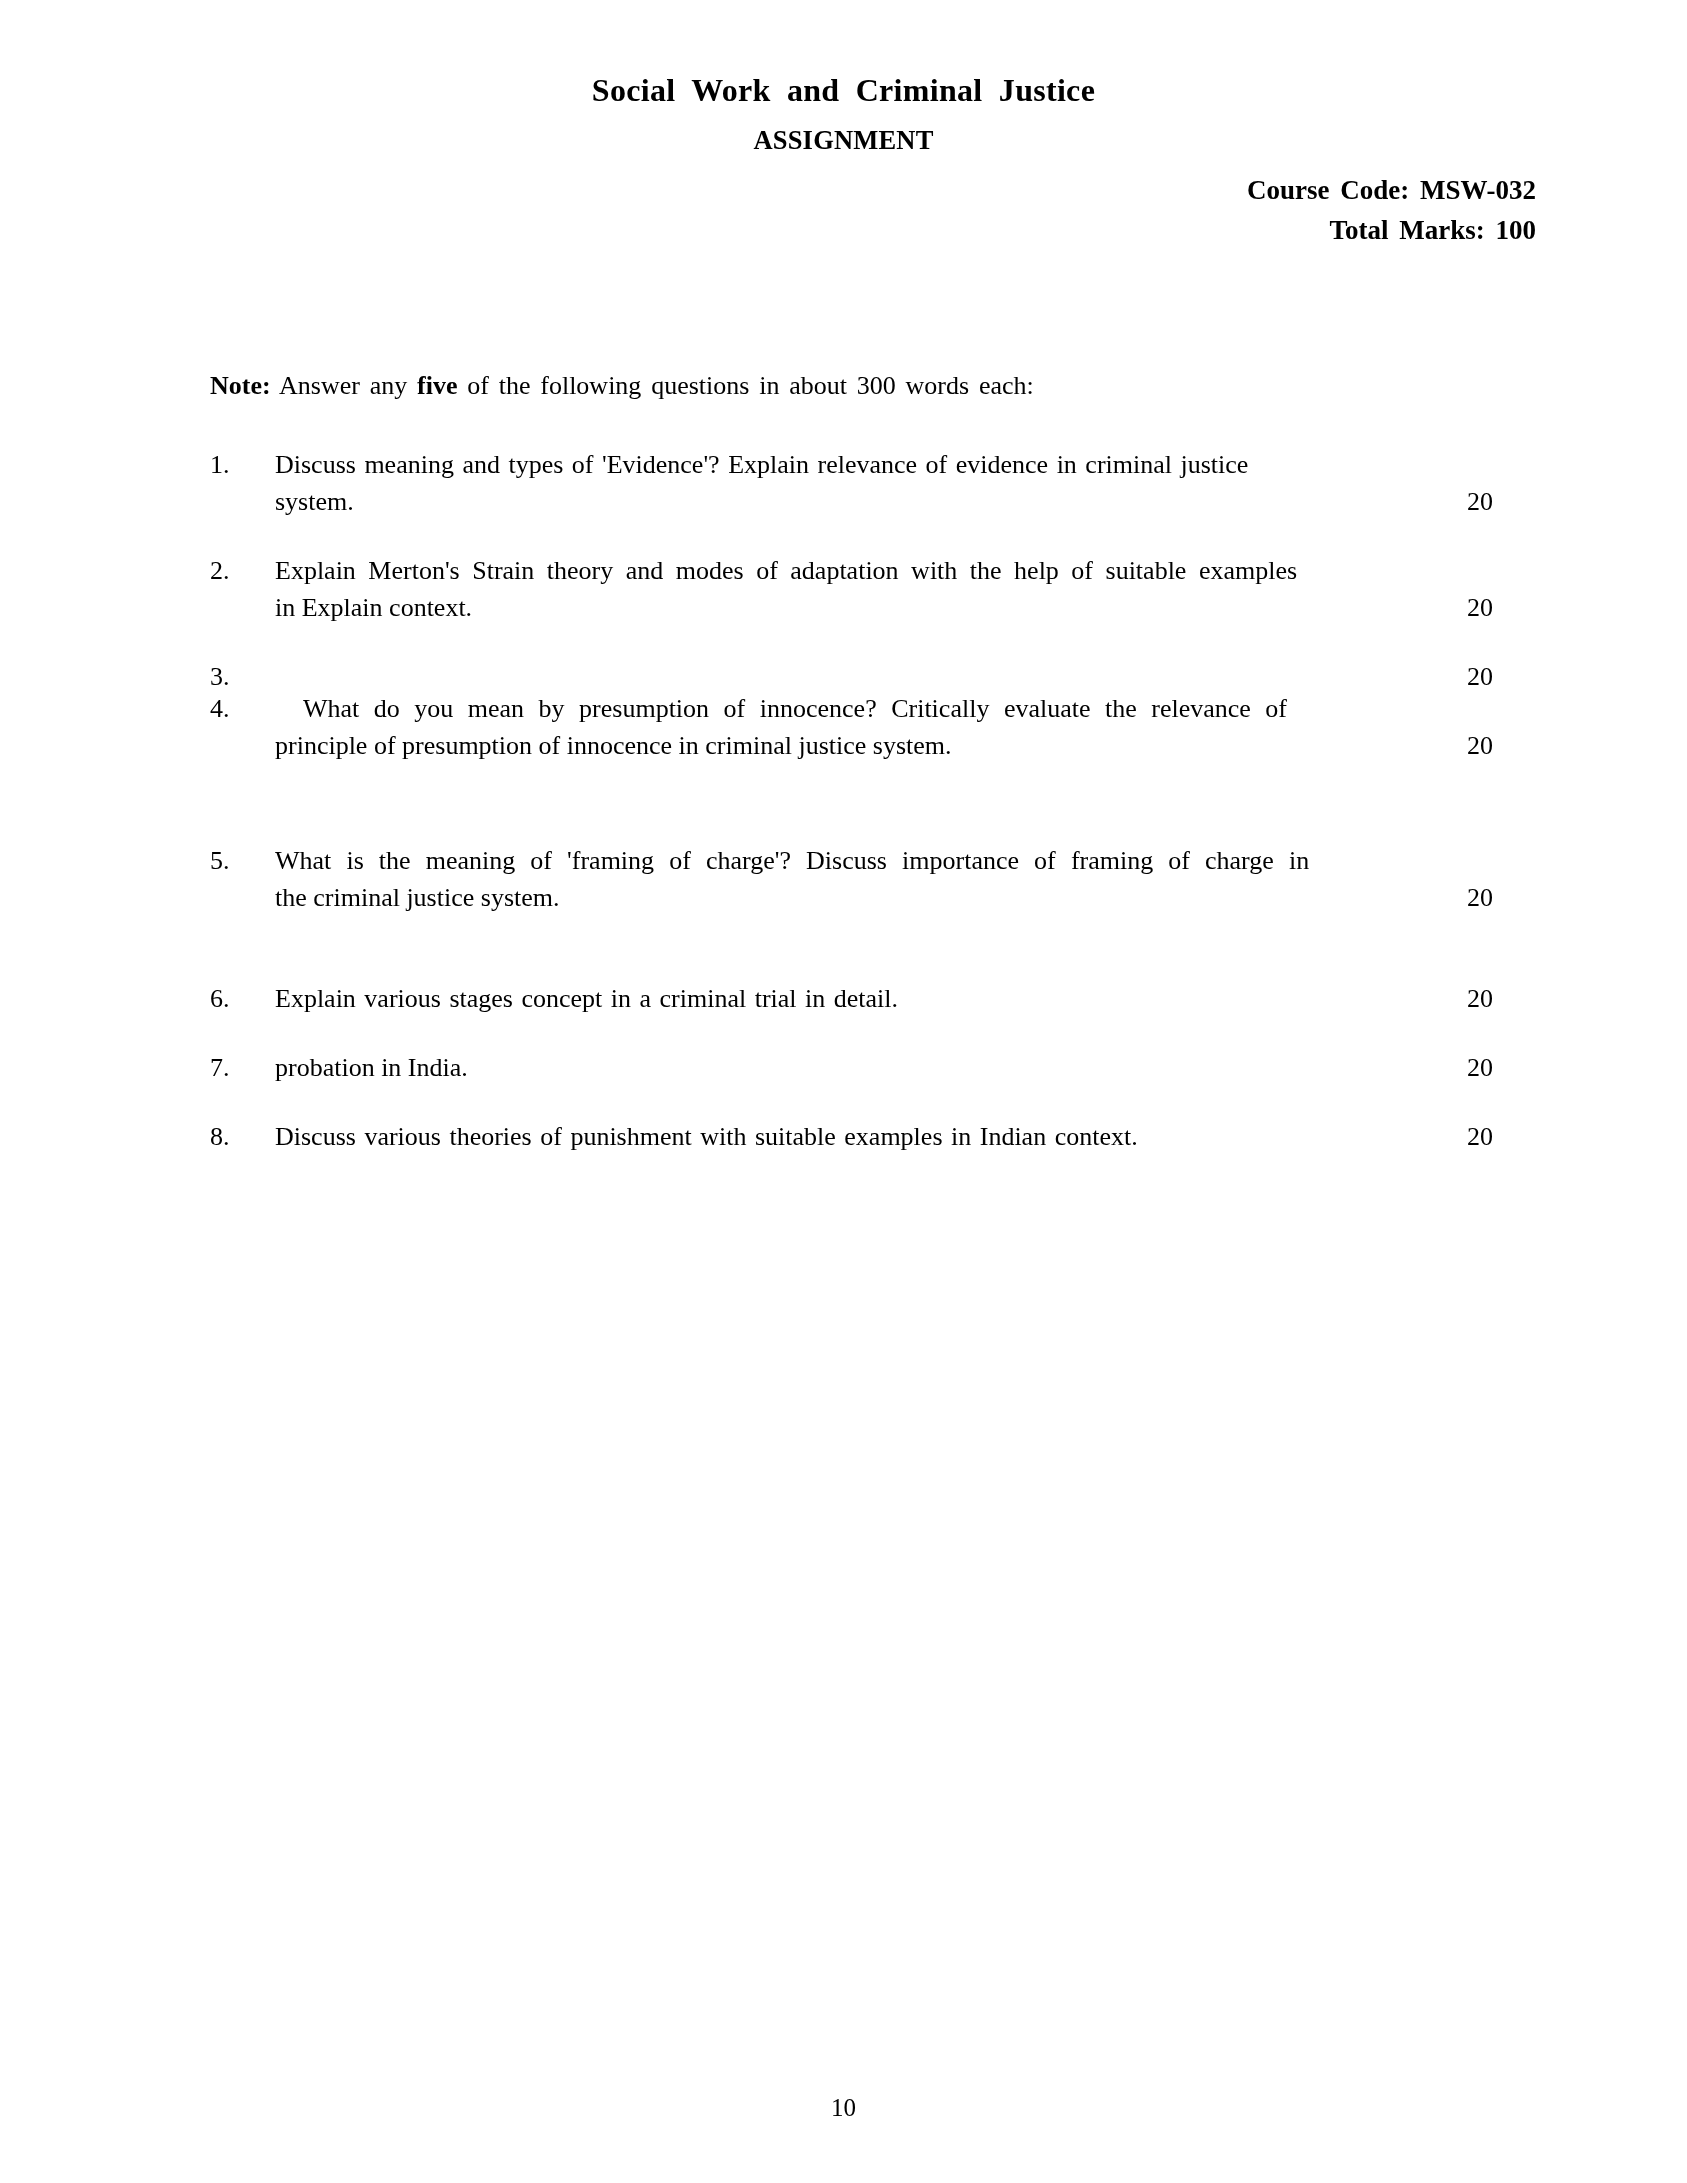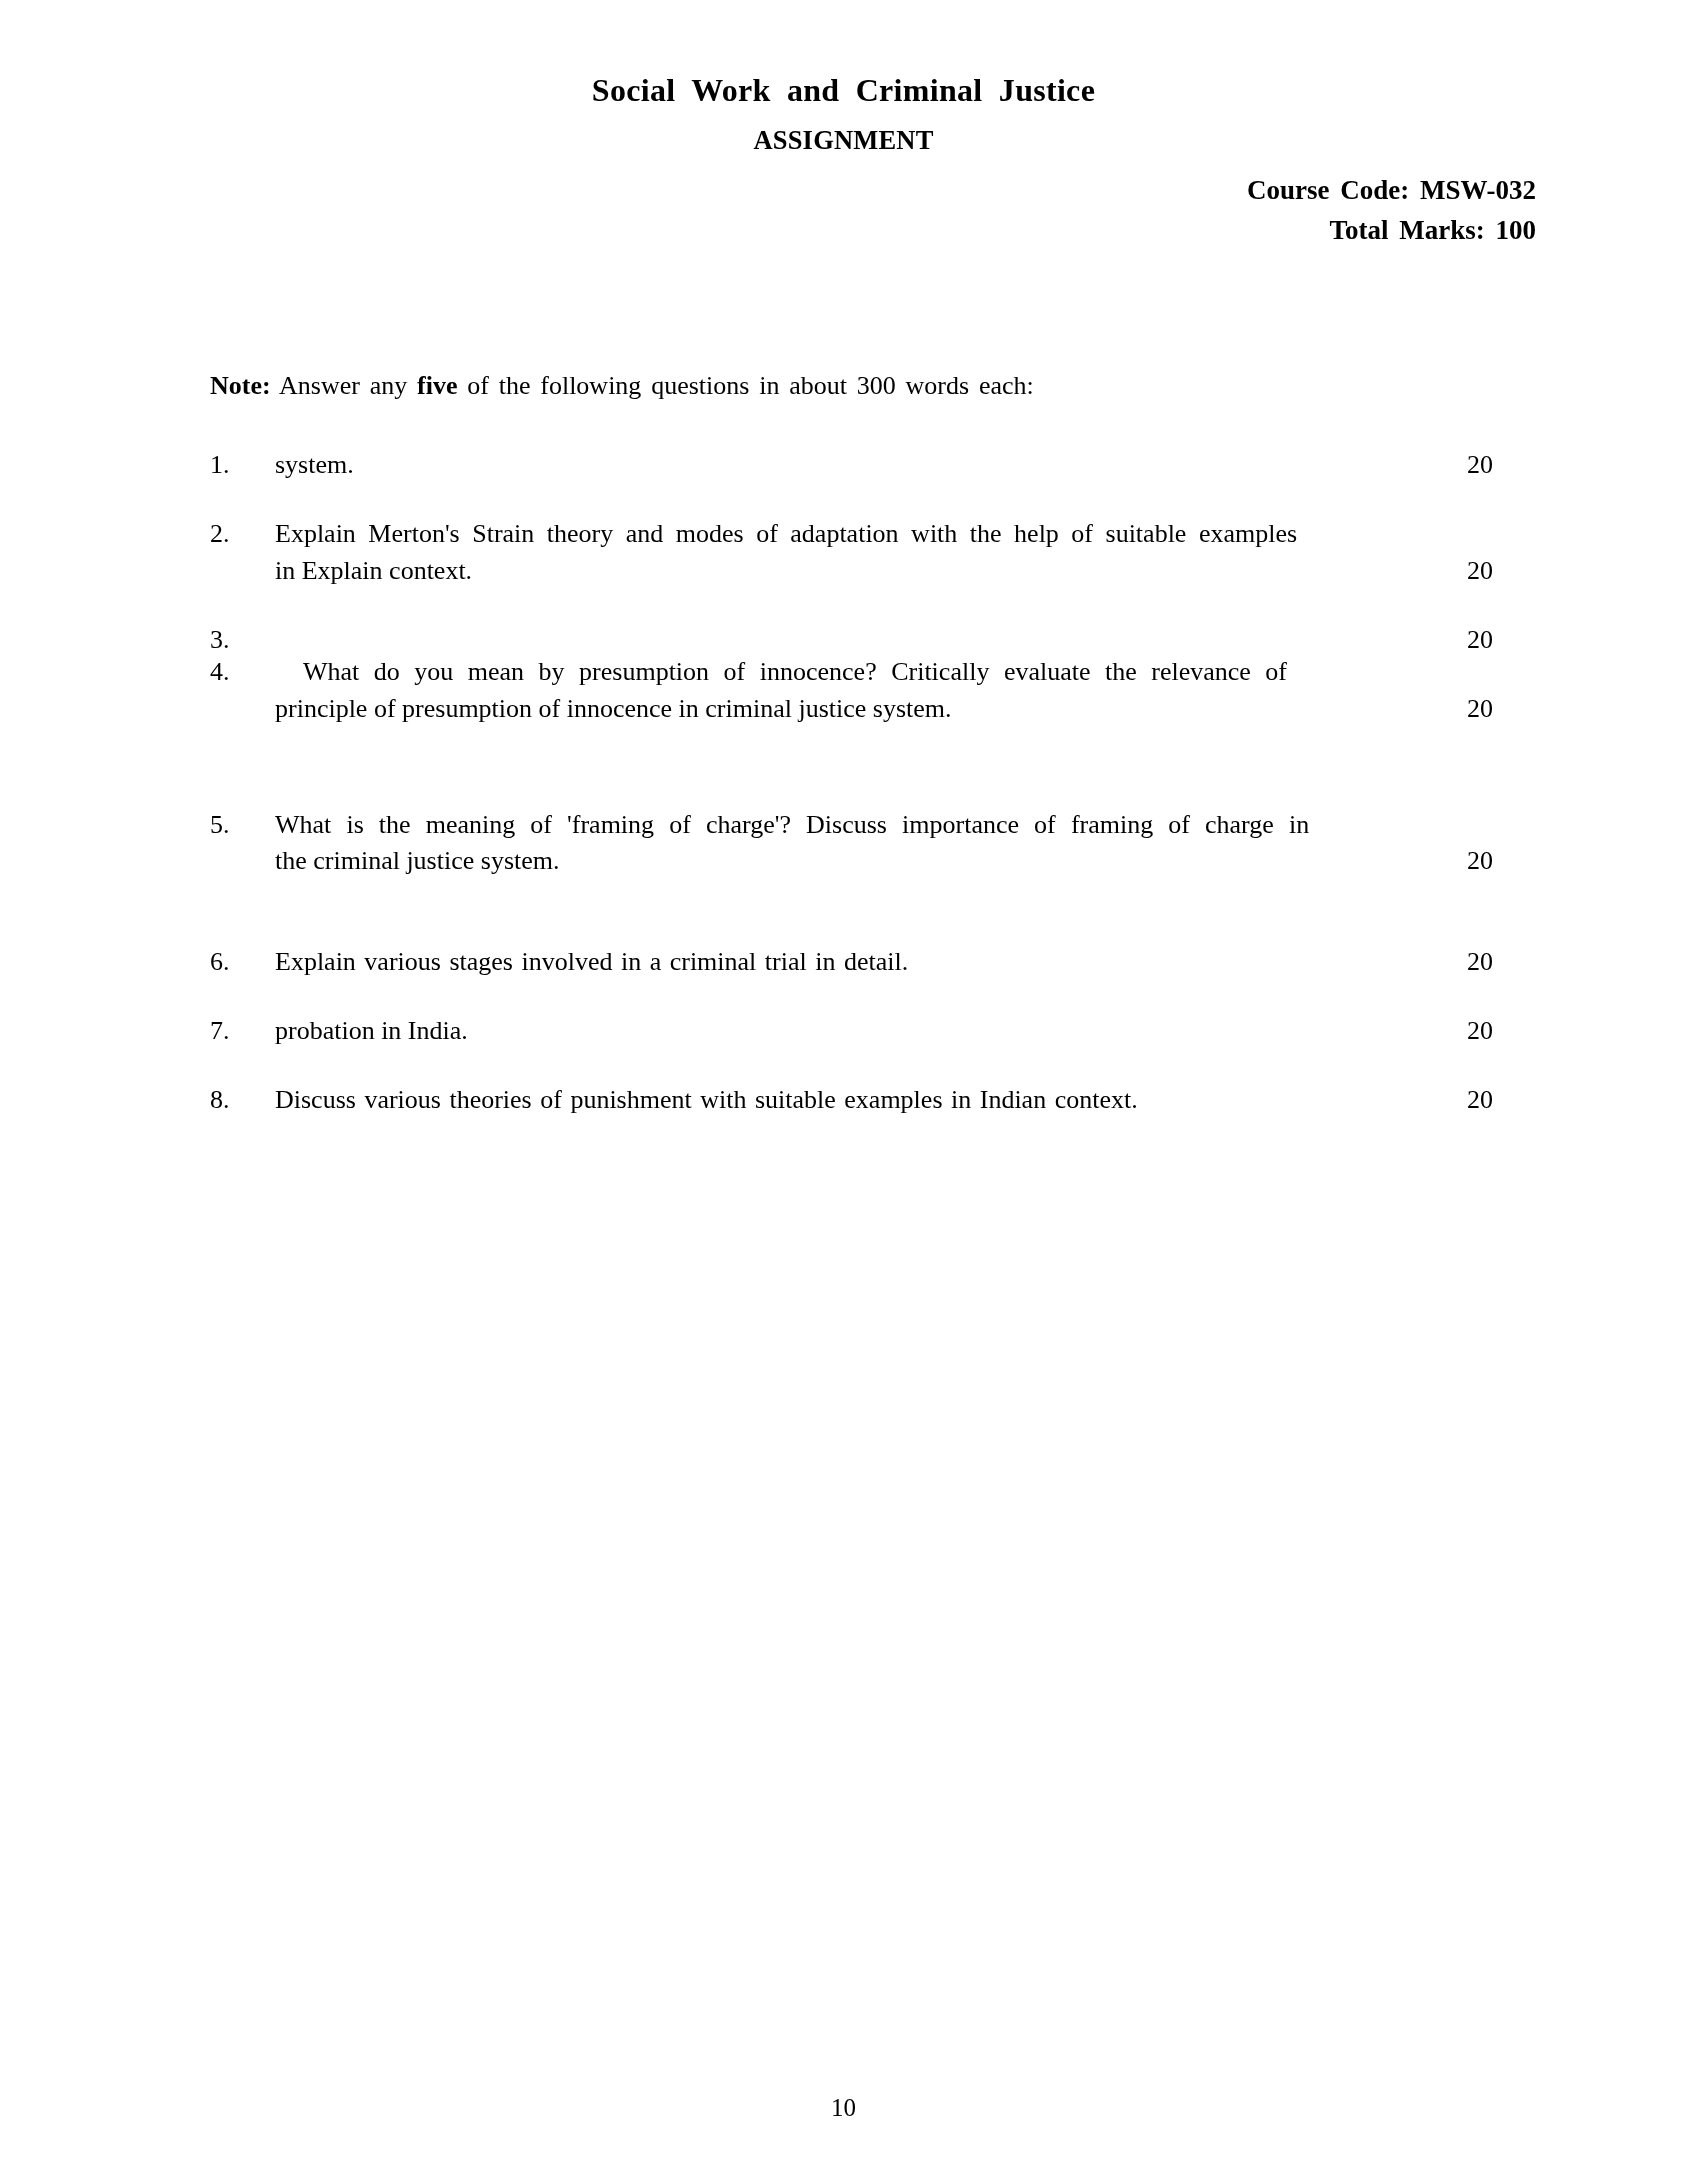--- a/index.html
+++ b/index.html
@@ -142,20 +142,21 @@
     <span class="meta-line">Total Marks: 100</span>
   </div>
 
   <div class="note-line"><b>Note:</b><span> Answer any </span><b>five</b><span> of the following questions in about 300 words each:</span></div>
 
   <div class="questions">
 
     <div class="q-item">
       <span class="q-num">1.</span>
       <span class="q-body">
+        <span class="q-line ws-1">Discuss meaning and types of 'Evidence'? Explain relevance of evidence in criminal justice</span>
         <span class="q-line"><span>system.</span><span class="q-marks">20</span></span>
       </span>
     </div>
     <div class="gap-md"></div>
 
     <div class="q-item">
       <span class="q-num">2.</span>
       <span class="q-body">
         <span class="q-line ws-2">Explain Merton's Strain theory and modes of adaptation with the help of suitable examples</span>
         <span class="q-line"><span>in Explain context.</span><span class="q-marks">20</span></span>
@@ -185,21 +186,21 @@
       <span class="q-body">
         <span class="q-line ws-5">What is the meaning of 'framing of charge'? Discuss importance of framing of charge in</span>
         <span class="q-line"><span>the criminal justice system.</span><span class="q-marks">20</span></span>
       </span>
     </div>
     <div class="gap-xl"></div>
 
     <div class="q-item">
       <span class="q-num">6.</span>
       <span class="q-body">
-        <span class="q-line ws-6"><span>Explain various stages involved in a criminal trial in detail.</span><span class="q-marks">20</span></span>
+        <span class="q-line ws-6"><span>Explain various stages concept in a criminal trial in detail.</span><span class="q-marks">20</span></span>
       </span>
     </div>
     <div class="gap-md"></div>
 
     <div class="q-item">
       <span class="q-num">7.</span>
       <span class="q-body">
         <span class="q-line"><span>probation in India.</span><span class="q-marks">20</span></span>
       </span>
     </div>

